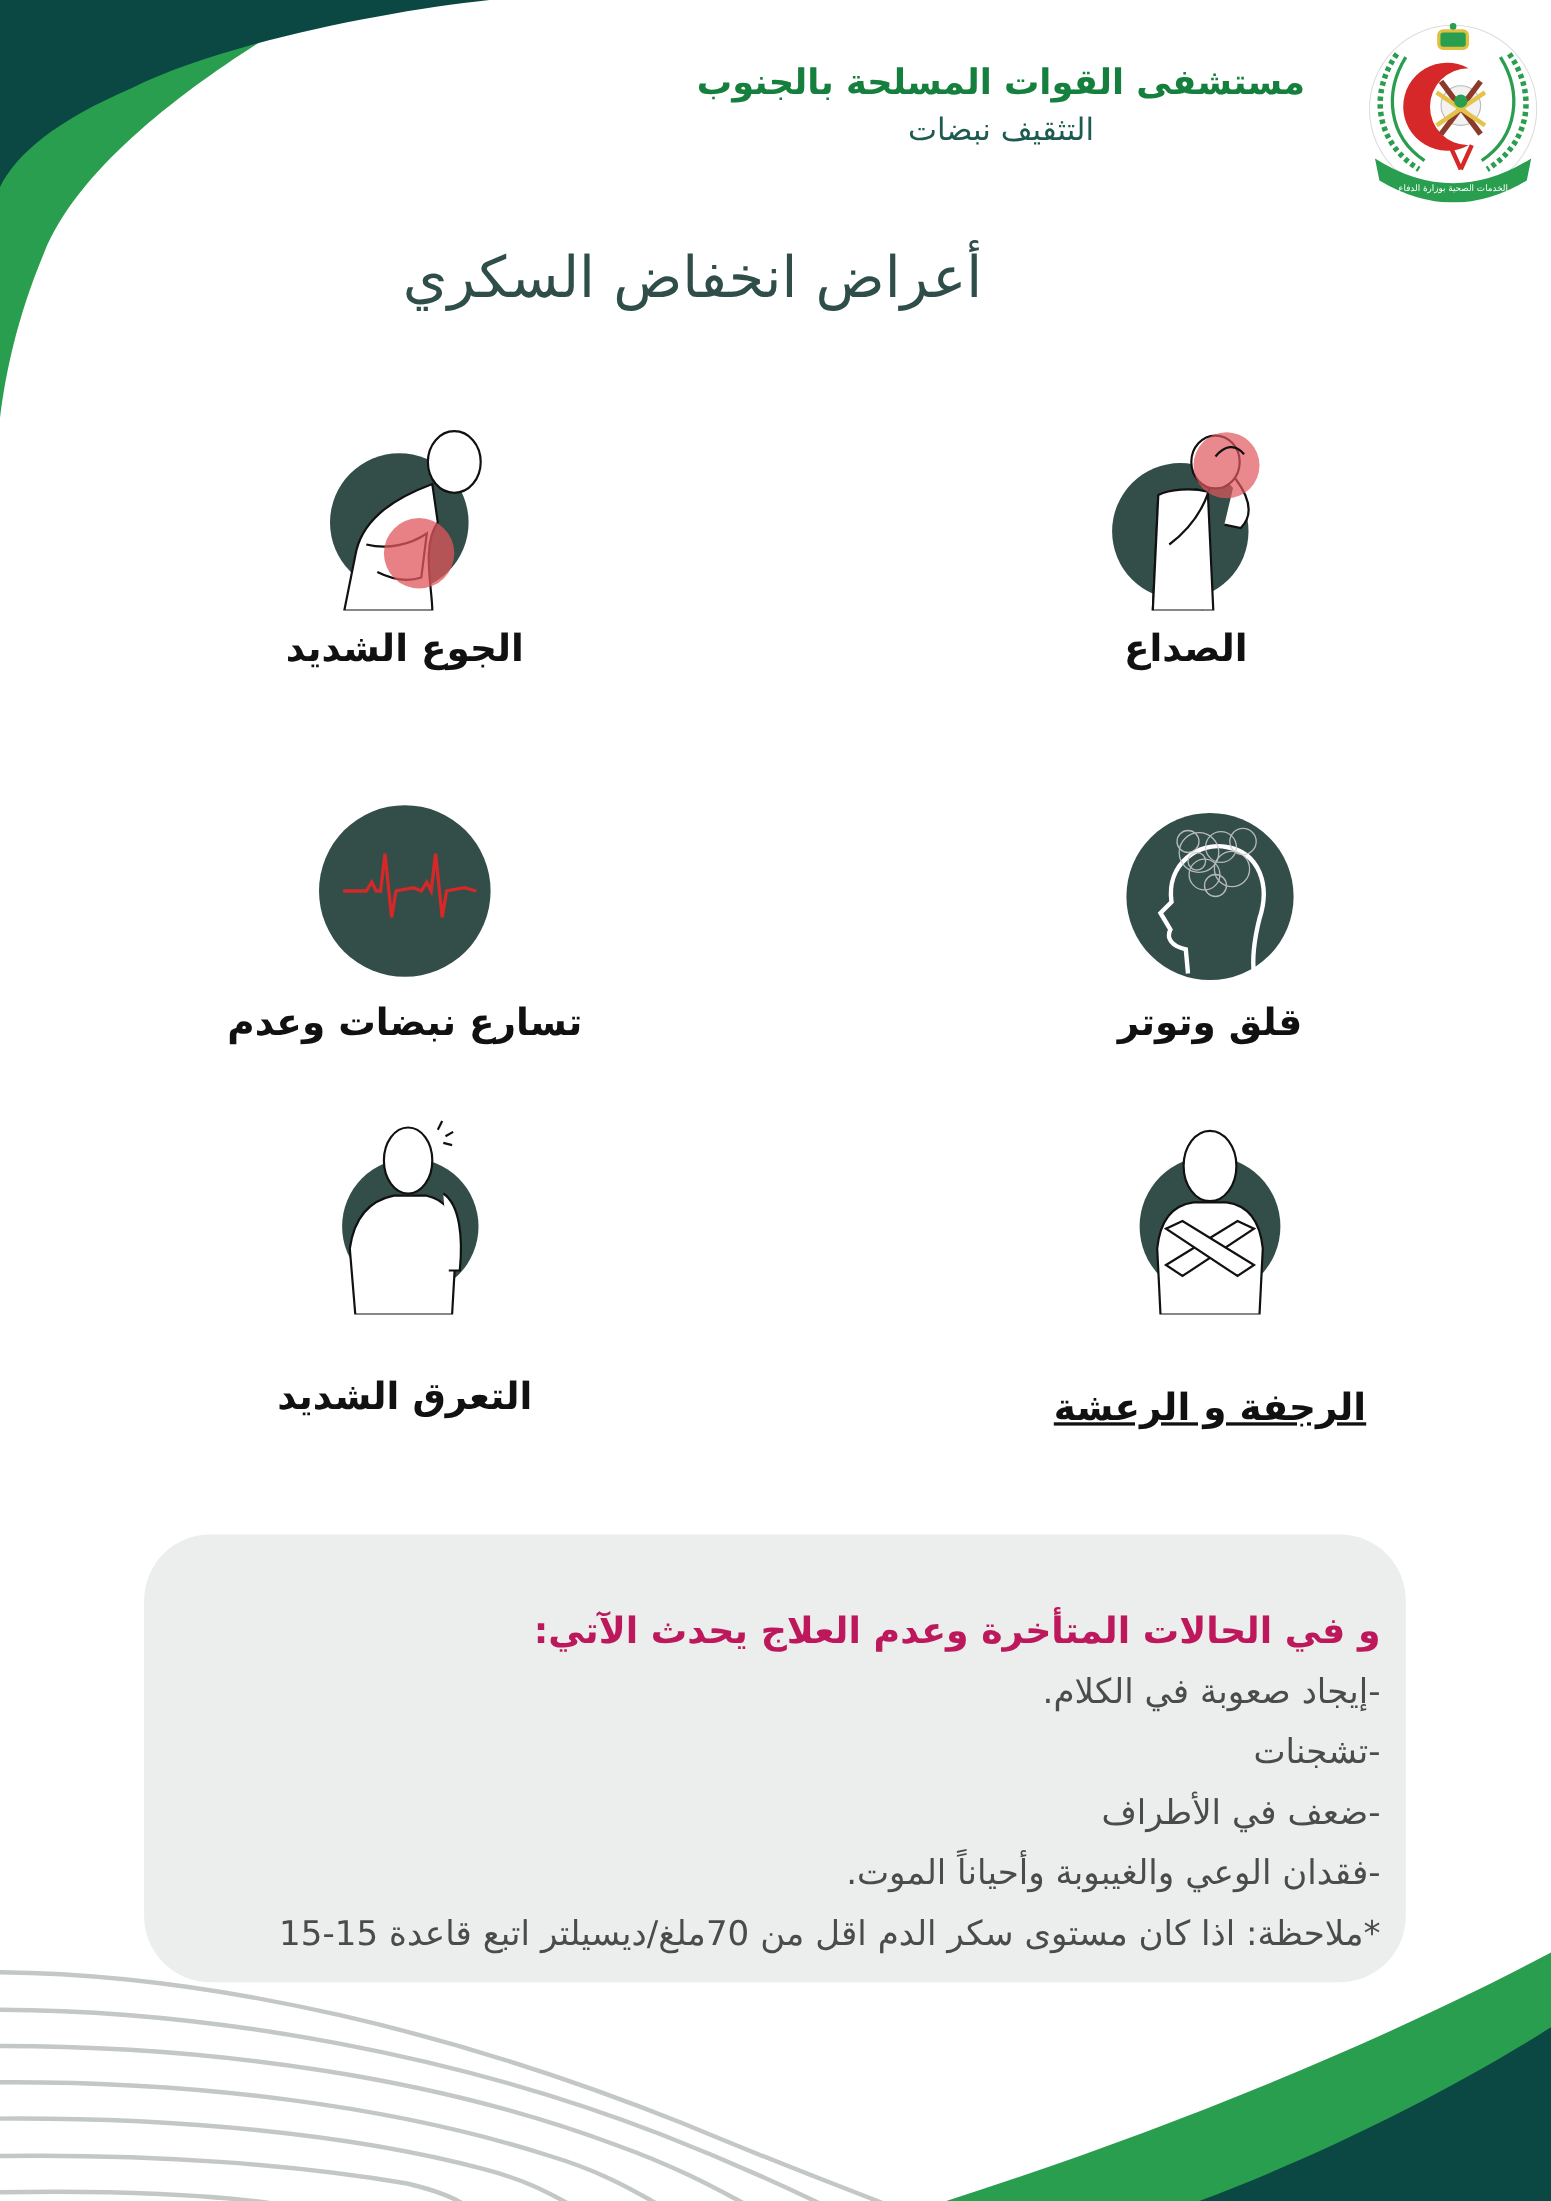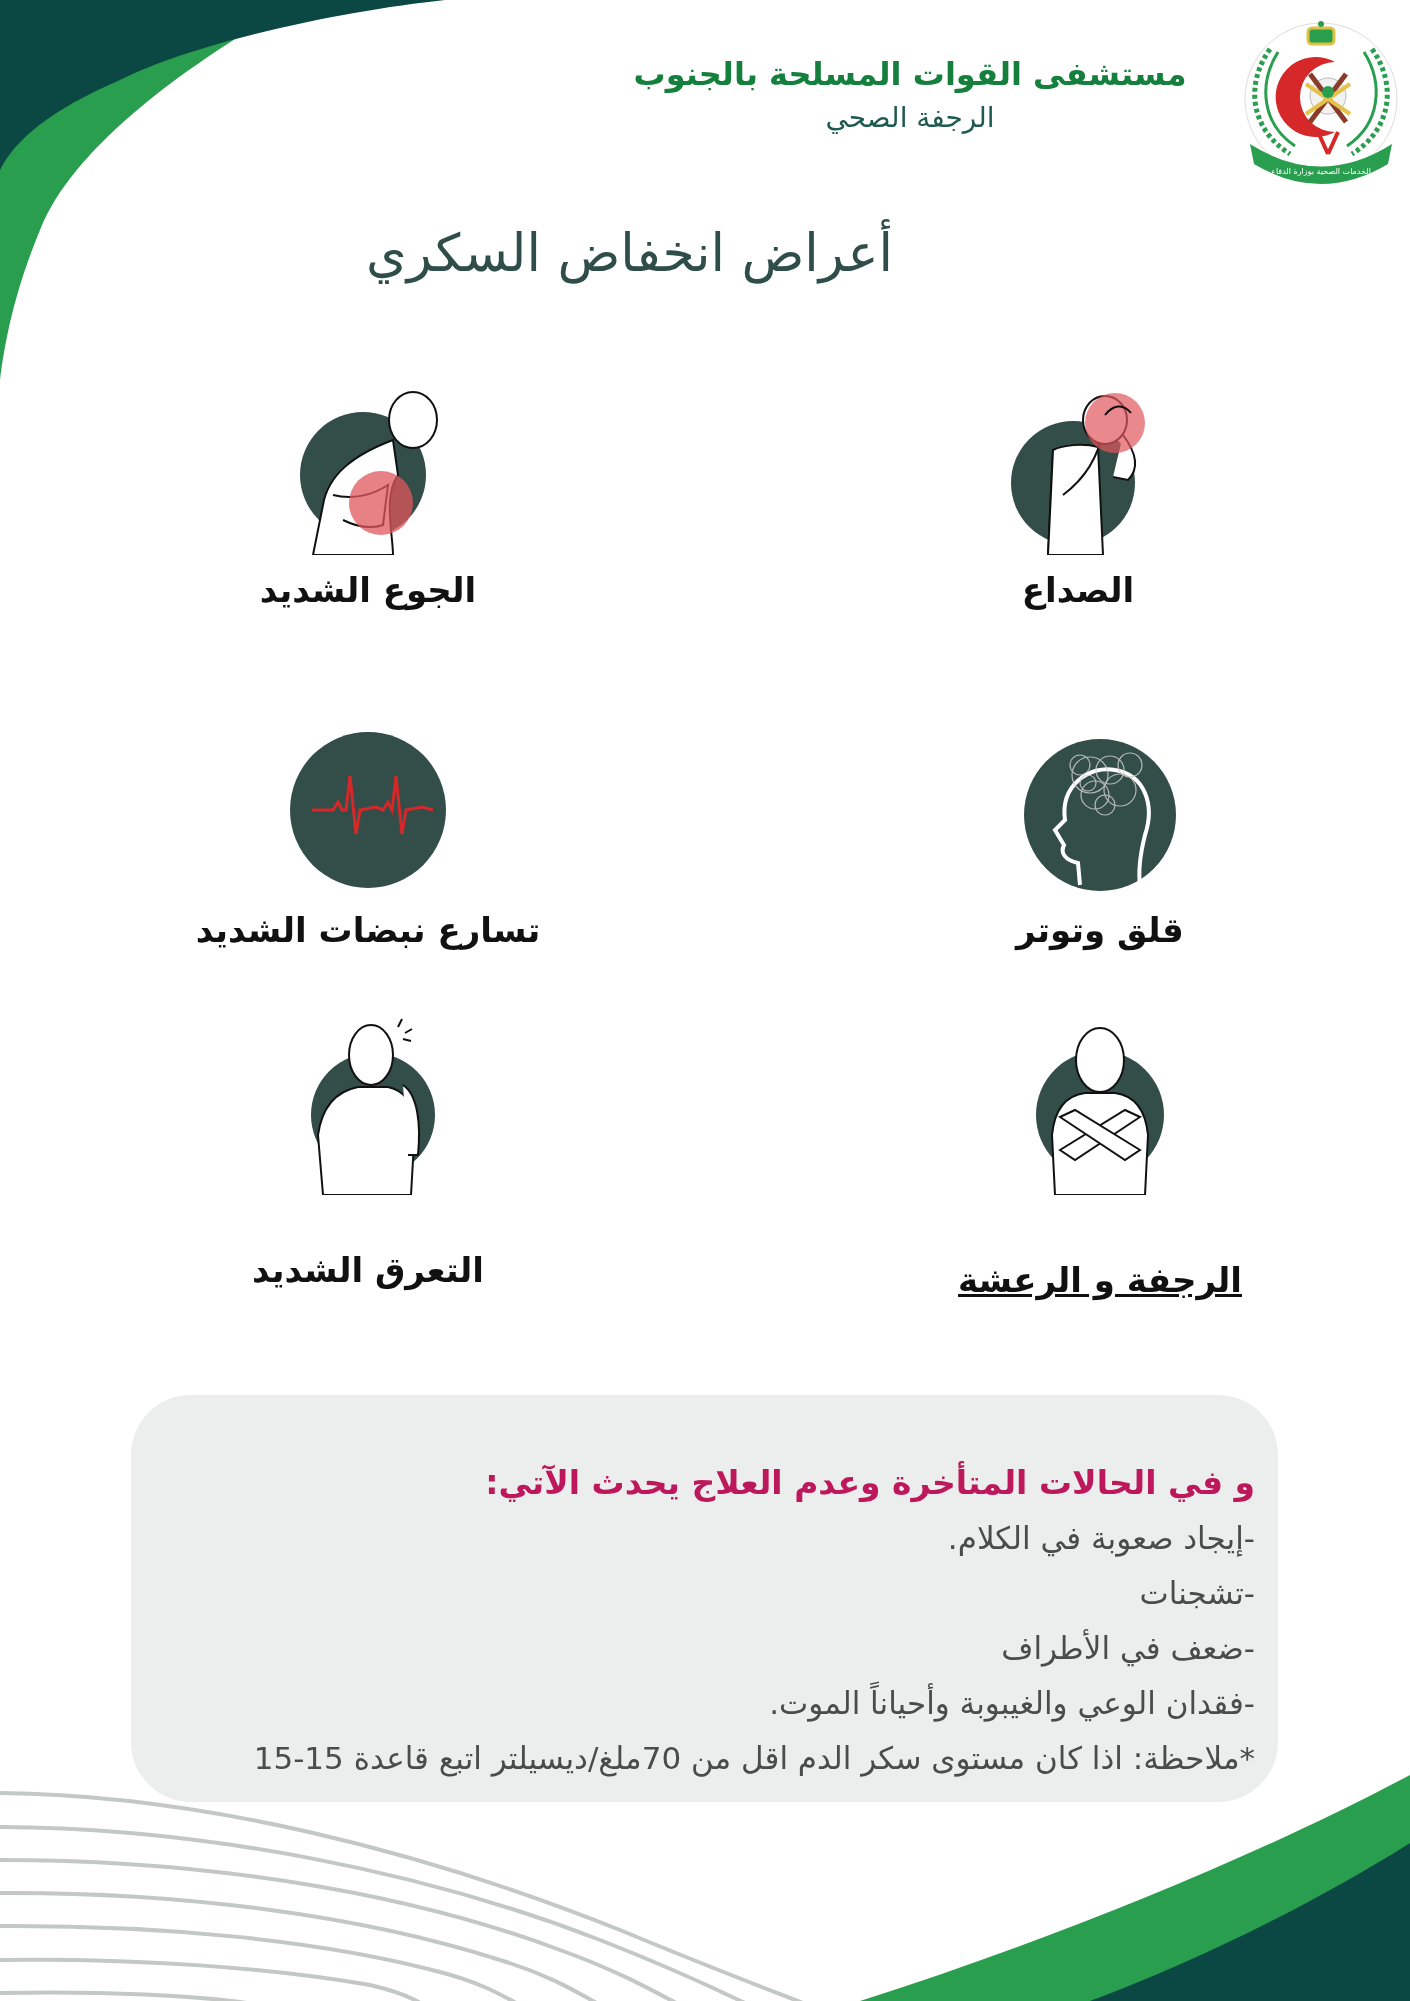--- a/index.html
+++ b/index.html
@@ -48,21 +48,21 @@
     <path d="M0,1960 C140,1958 270,1968 370,1985 C400,1992 420,2001 430,2010"></path>
     <path d="M0,1993 C100,1991 200,1995 260,2005"></path>
   </g>
 
   <path d="M1410,1775 C1250,1860 1050,1940 860,2001 L1410,2001 Z" fill="#2a9e4f"></path>
   <path d="M1410,1843 C1320,1900 1200,1960 1090,2001 L1410,2001 Z" fill="#0b4843"></path>
 </svg>
 
 <div class="header-text">
   <div class="header-title">مستشفى القوات المسلحة بالجنوب</div>
-  <div class="header-sub">الرجفة الصحي</div>
+  <div class="header-sub">التثقيف نبضات</div>
 </div>
 
 <svg class="logo" viewBox="0 0 162 170">
   <circle cx="81" cy="85" r="76" fill="#fff" stroke="#ddd" stroke-width="1"></circle>
 
   <g stroke="#2a9e4f" stroke-width="5" fill="none" stroke-dasharray="4 3">
     <path d="M30,35 C5,70 10,115 50,140"></path>
     <path d="M132,35 C157,70 152,115 112,140"></path>
   </g>
   <g stroke="#2a9e4f" stroke-width="3" fill="none">
@@ -130,21 +130,21 @@
     </g>
   </svg>
   <div class="label" style="top:175px;">قلق وتوتر</div>
 </div>
 
 <div class="symptom" style="left:188px; top:730px;">
   <svg class="icon" width="160" height="160" viewBox="0 0 160 160">
     <circle cx="80" cy="80" r="78" fill="#334d49"></circle>
     <polyline points="24,80 45,80 50,72 54,80 58,80 62,46 68,104 72,80 88,77 95,80 100,72 104,80 108,46 114,104 118,80 134,77 145,80" fill="none" stroke="#d62828" stroke-width="3"></polyline>
   </svg>
-  <div class="label" style="top:180px;">تسارع نبضات الشديد</div>
+  <div class="label" style="top:180px;">تسارع نبضات وعدم</div>
 </div>
 
 <div class="symptom" style="left:920px; top:1025px;">
   <svg class="icon" width="140" height="170" viewBox="0 0 140 170">
     <circle cx="70" cy="90" r="64" fill="#334d49"></circle>
     <path d="M25,170 L22,110 C25,80 40,70 55,68 L85,68 C100,70 115,80 118,110 L115,170 Z" fill="#fff" stroke="#111" stroke-width="2"></path>
     <ellipse cx="70" cy="35" rx="24" ry="32" fill="#fff" stroke="#111" stroke-width="2"></ellipse>
     <path d="M30,125 L95,85 L110,92 L45,135 Z" fill="#fff" stroke="#111" stroke-width="2"></path>
     <path d="M110,125 L45,85 L30,92 L95,135 Z" fill="#fff" stroke="#111" stroke-width="2"></path>
   </svg>

